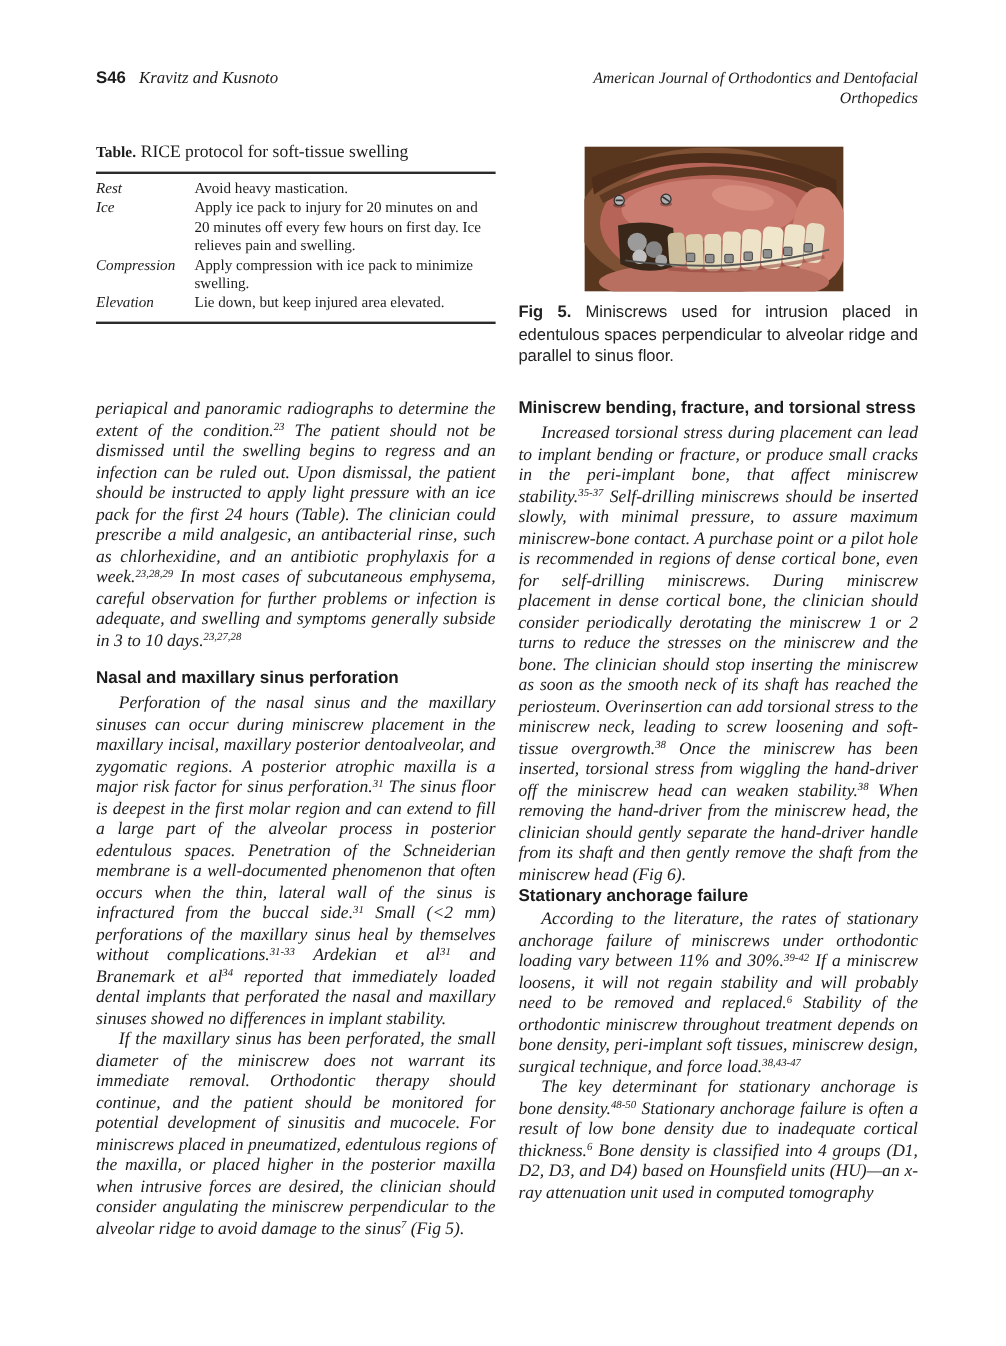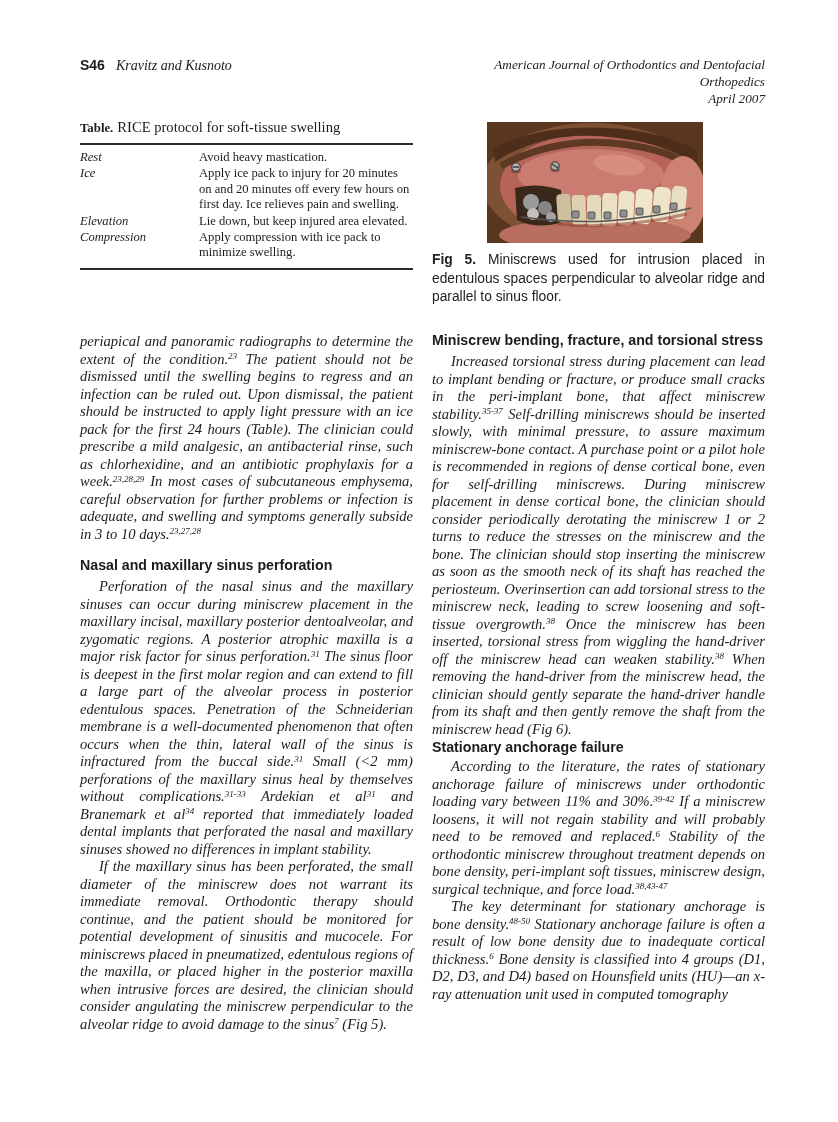--- a/index.html
+++ b/index.html
@@ -23,21 +23,21 @@
 
   
   .table-block{position:absolute;left:80px;top:118px;width:333px;}
   .table-title{margin-bottom:7px;}
   .table-title-label{font-family:Liberation Serif, serif;font-weight:bold;font-size:12.8px;}
   .table-title-text{font-family:"Liberation Serif",serif;font-size:14.6px;}
   .table-rows{
     border-top:2px solid #2b2b2b;border-bottom:2px solid #2b2b2b;
     padding:5px 0 6px 0;
   }
-  .trow{display:flex;font-family:"Liberation Serif",serif;font-size:12.6px;line-height:15.4px;margin-bottom:1px;gap:37px;}
+  .trow{display:flex;font-family:"Liberation Serif",serif;font-size:12.6px;line-height:15.4px;margin-bottom:1px;}
   .trow-term{width:82px;flex:none;font-style:italic;}
   .trow-def{flex:1;}
 
   
   .figure-photo{position:absolute;left:487px;top:122px;width:216px;height:121px;}
   .figure-photo svg{display:block;width:216px;height:121px;}
   .figure-caption{
     position:absolute;left:432px;top:251px;width:333px;
     font-family:"Liberation Sans",sans-serif;font-size:13.8px;line-height:18.6px;
     text-align:justify;color:#222;
@@ -72,44 +72,43 @@
 </head>
 <body>
 
 <div class="page">
 
   <div class="header-left">
     <span class="header-pageno">S46</span><span class="header-authors">Kravitz and Kusnoto</span>
   </div>
   <div class="header-right">
     <div>American Journal of Orthodontics and Dentofacial Orthopedics</div>
-    <div>April 2007</div>
   </div>
 
   <div class="table-block">
     <div class="table-title">
       <span class="table-title-label">Table.</span>
       <span class="table-title-text">RICE protocol for soft-tissue swelling</span>
     </div>
     <div class="table-rows">
       <div class="trow">
         <div class="trow-term">Rest</div>
         <div class="trow-def">Avoid heavy mastication.</div>
       </div>
       <div class="trow">
         <div class="trow-term">Ice</div>
         <div class="trow-def">Apply ice pack to injury for 20 minutes on and 20 minutes off every few hours on first day. Ice relieves pain and swelling.</div>
       </div>
       <div class="trow">
+        <div class="trow-term">Compression</div>
+        <div class="trow-def">Apply compression with ice pack to minimize swelling.</div>
+      </div>
+      <div class="trow">
         <div class="trow-term">Elevation</div>
         <div class="trow-def">Lie down, but keep injured area elevated.</div>
-      </div>
-      <div class="trow">
-        <div class="trow-term">Compression</div>
-        <div class="trow-def">Apply compression with ice pack to minimize swelling.</div>
       </div>
     </div>
   </div>
 
   <div class="figure-photo">
     <svg viewBox="0 0 216 121">
       <rect width="216" height="121" fill="#59371f"></rect>
       <ellipse cx="105" cy="62" rx="110" ry="61" fill="#7e5134"></ellipse>
       <ellipse cx="108" cy="64" rx="95" ry="53" fill="#b66457"></ellipse>
       <path d="M8,40 Q60,6 130,16 Q182,22 210,44 L210,28 Q170,8 120,6 Q55,2 6,26 Z" fill="#4e2e1a"></path>

